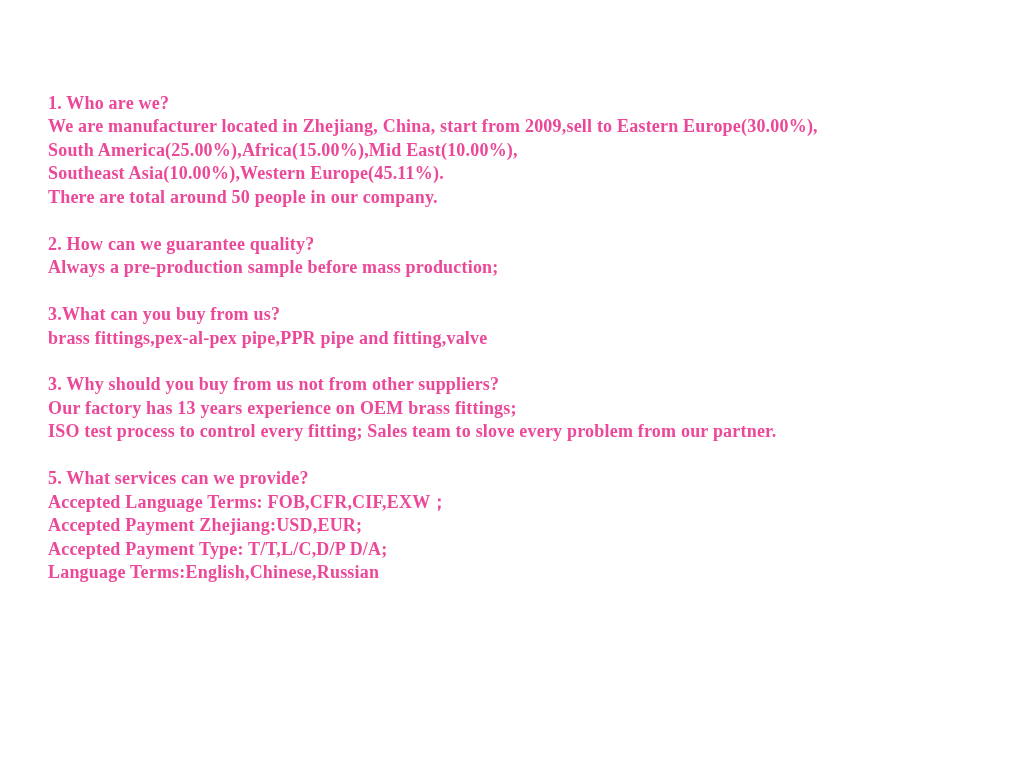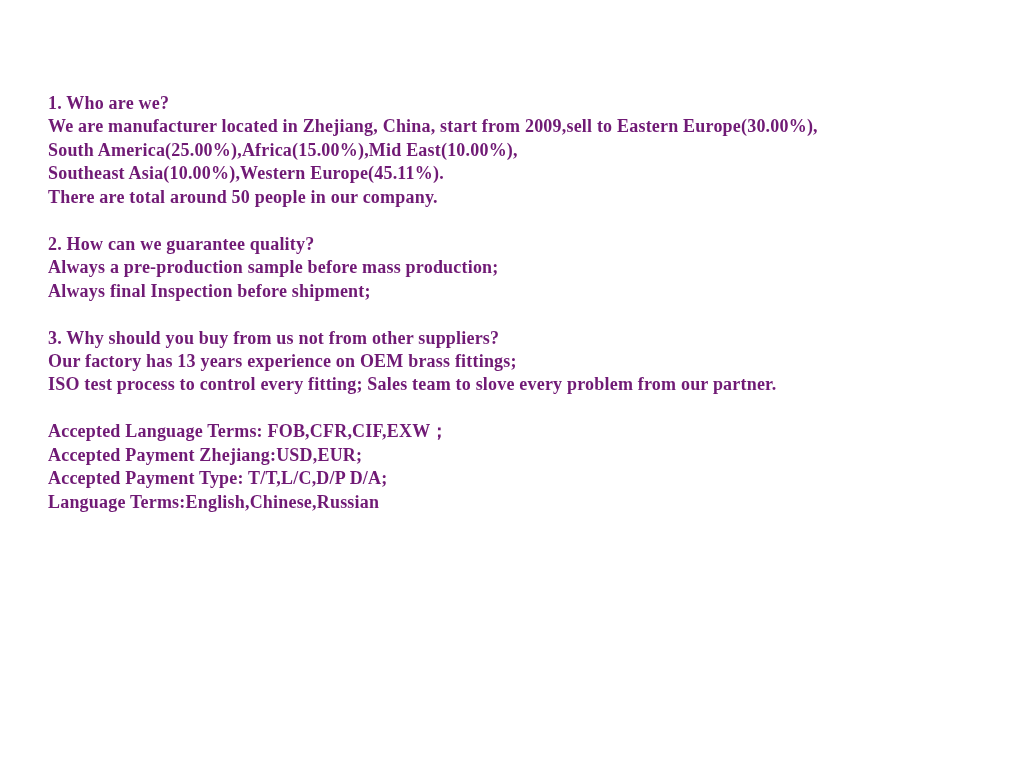--- a/index.html
+++ b/index.html
@@ -12,21 +12,21 @@
     background: #ffffff;
     overflow: hidden;
     position: relative;
     font-family: "Liberation Serif", "DejaVu Serif", serif;
   }
   .faq-content {
     position: absolute;
     left: 48px;
     top: 92px;
     right: 32px;
-    color: #701a75;
+    color: #ec4899;
     font-weight: bold;
     font-size: 18px;
     letter-spacing: 0.2px;
     line-height: 23.45px;
     -webkit-font-smoothing: antialiased;
   }
   .faq-section {
     margin: 0 0 23.45px 0;
   }
   .faq-line {
@@ -42,30 +42,34 @@
     <div class="faq-line">1. Who are we?</div>
     <div class="faq-line">We are manufacturer located in Zhejiang, China, start from 2009,sell to Eastern Europe(30.00%),</div>
     <div class="faq-line">South America(25.00%),Africa(15.00%),Mid East(10.00%),</div>
     <div class="faq-line">Southeast Asia(10.00%),Western Europe(45.11%).</div>
     <div class="faq-line">There are total around 50 people in our company.</div>
   </div>
 
   <div class="faq-section">
     <div class="faq-line">2. How can we guarantee quality?</div>
     <div class="faq-line">Always a pre-production sample before mass production;</div>
-    <div class="faq-line">Always final Inspection before shipment;</div>
   </div>
 
+  <div class="faq-section">
+    <div class="faq-line">3.What can you buy from us?</div>
+    <div class="faq-line">brass fittings,pex-al-pex pipe,PPR pipe and fitting,valve</div>
+  </div>
 
   <div class="faq-section">
     <div class="faq-line">3. Why should you buy from us not from other suppliers?</div>
     <div class="faq-line">Our factory has 13 years experience on OEM brass fittings;</div>
     <div class="faq-line">ISO test process to control every fitting; Sales team to slove every problem from our partner.</div>
   </div>
 
   <div class="faq-section">
+    <div class="faq-line">5. What services can we provide?</div>
     <div class="faq-line">Accepted Language Terms: FOB,CFR,CIF,EXW；</div>
     <div class="faq-line">Accepted Payment Zhejiang:USD,EUR;</div>
     <div class="faq-line">Accepted Payment Type: T/T,L/C,D/P D/A;</div>
     <div class="faq-line">Language Terms:English,Chinese,Russian</div>
   </div>
 
 </div>
 
 </body></html>

